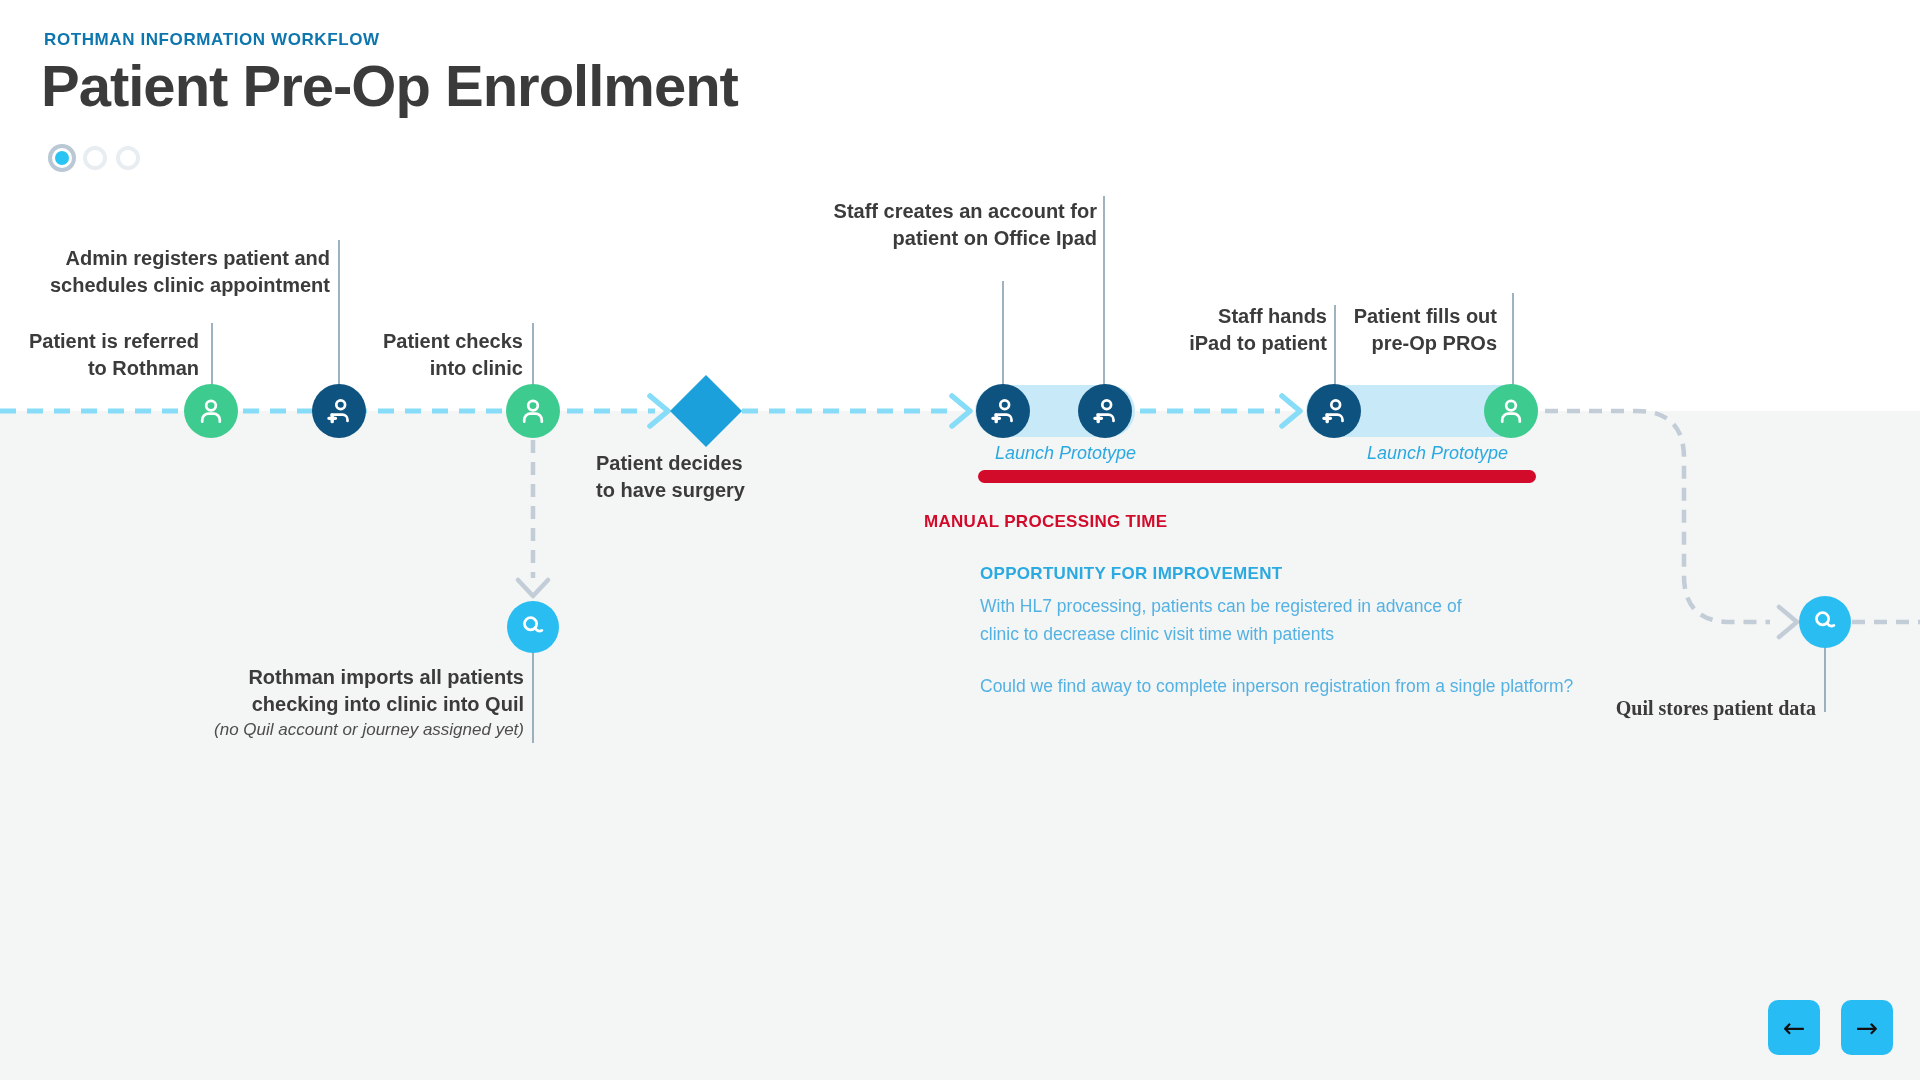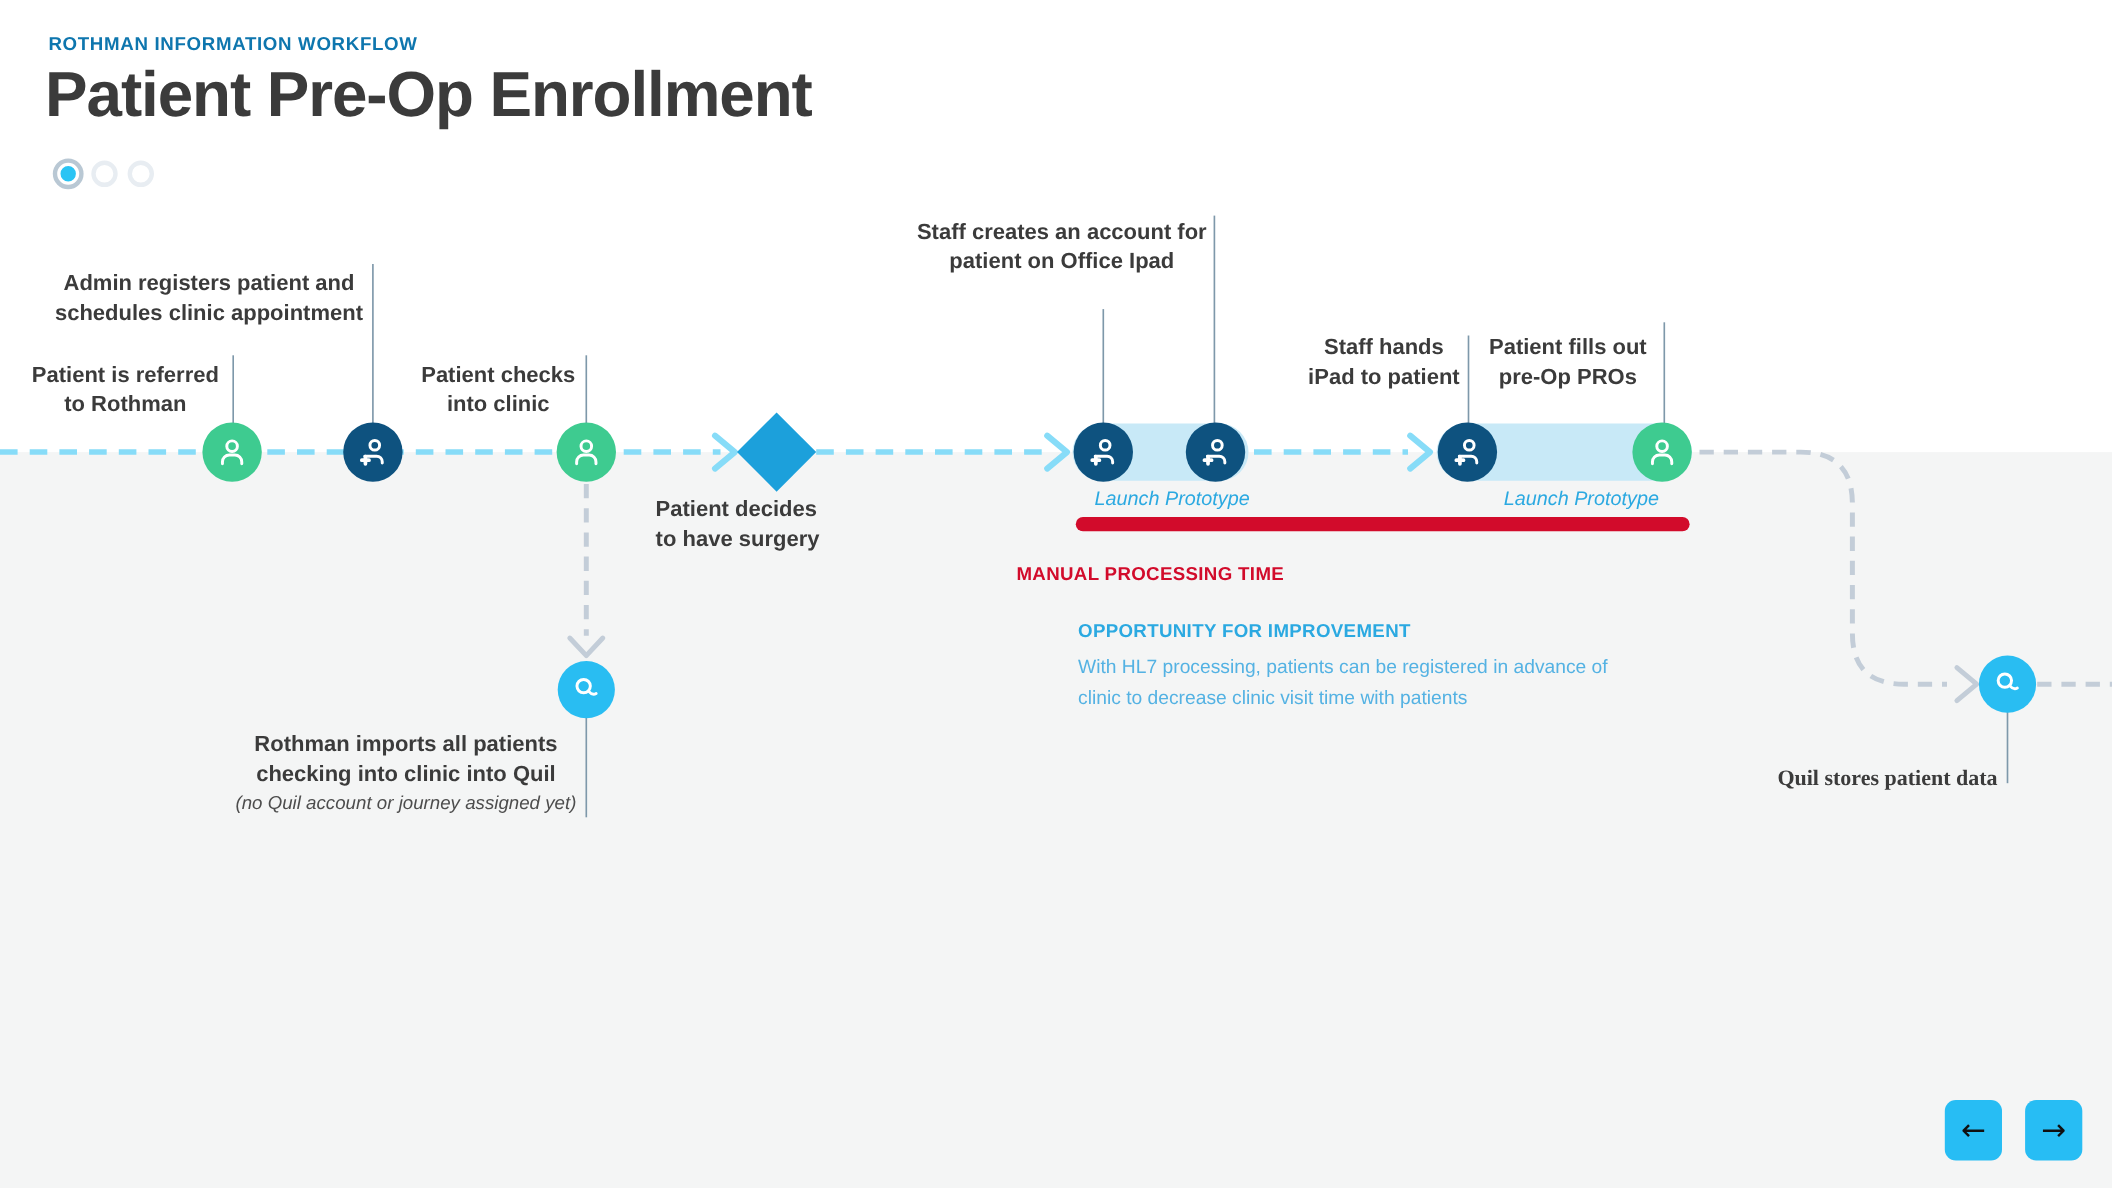--- a/index.html
+++ b/index.html
@@ -31,21 +31,21 @@
   #node-admin { left:312px; top:384px; }
   #node-checks { left:506px; top:384px; }
   #node-ws { left:976px; top:384px; }
   #node-account { left:1078px; top:384px; }
   #node-hands { left:1307px; top:384px; }
   #node-fills { left:1484px; top:384px; }
   #node-imports { left:507px; top:601px; }
   #node-quil { left:1799px; top:596px; }
 
   
-  .lbl { position:absolute; z-index:4; font-size:20px; font-weight:bold; color:#3b3b3b; line-height:1.33; text-align:center; }
+  .lbl { position:absolute; z-index:4; font-size:20px; font-weight:bold; color:#3b3b3b; line-height:1.33; text-align:right; }
   .lbl .note { font-weight:normal; font-style:italic; font-size:17px; color:#4d4d4d; margin-top:2px; }
   #lbl-referred { right:1721px; top:328px; }
   #lbl-admin { right:1590px; top:245px;margin-left:44px; }
   #lbl-checks { right:1397px; top:328px; }
   #lbl-decides { left:596px; top:450px; width:220px; text-align:left; }
   #lbl-ws { right:925px; top:283px; }
   #lbl-account { right:823px; top:198px; }
   #lbl-hands { right:593px; top:303px; }
   #lbl-fills { right:423px; top:303px; }
   #lbl-imports { right:1396px; top:664px; }
@@ -213,20 +213,21 @@
     <div>Quil stores patient data</div>
   </div>
 
   <div id="launch-1" class="launch">Launch Prototype</div>
   <div id="launch-2" class="launch">Launch Prototype</div>
 
   <div id="redbar"></div>
   <div id="manual">MANUAL PROCESSING TIME</div>
   <div id="opp-head">OPPORTUNITY FOR IMPROVEMENT</div>
   <div id="opp-body">With HL7 processing, patients can be registered in advance of clinic to decrease clinic visit time with patients</div>
+  <div id="opp-q">Could we find away to complete inperson registration from a single platform?</div>
 
   <button id="btn-prev" class="navbtn">
     <span>←</span>
   </button>
   <button id="btn-next" class="navbtn">
     <span>→</span>
   </button>
 </div>
 
 </body></html>

